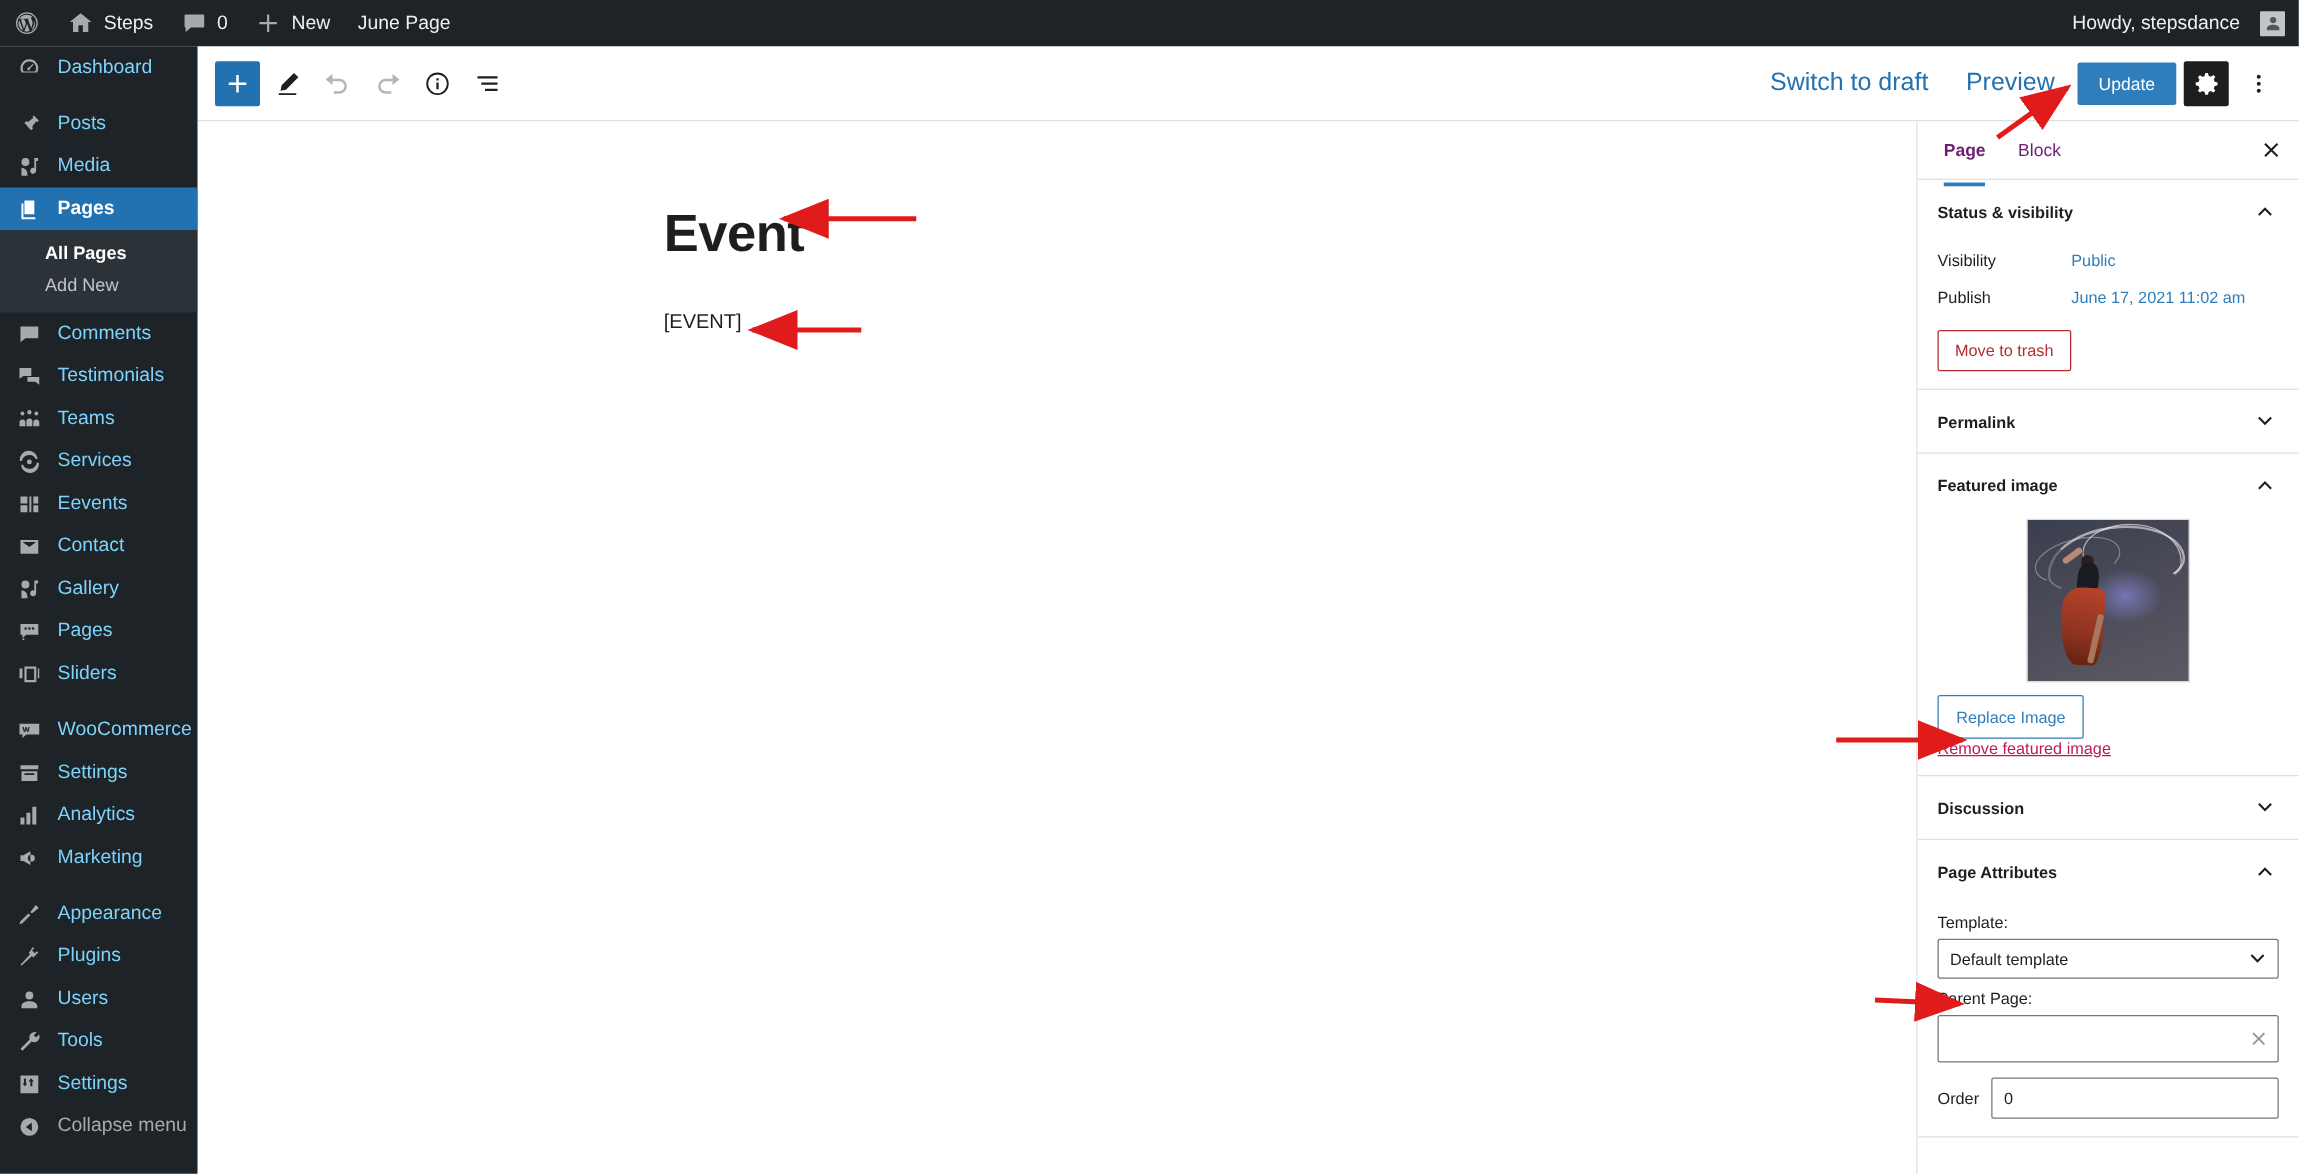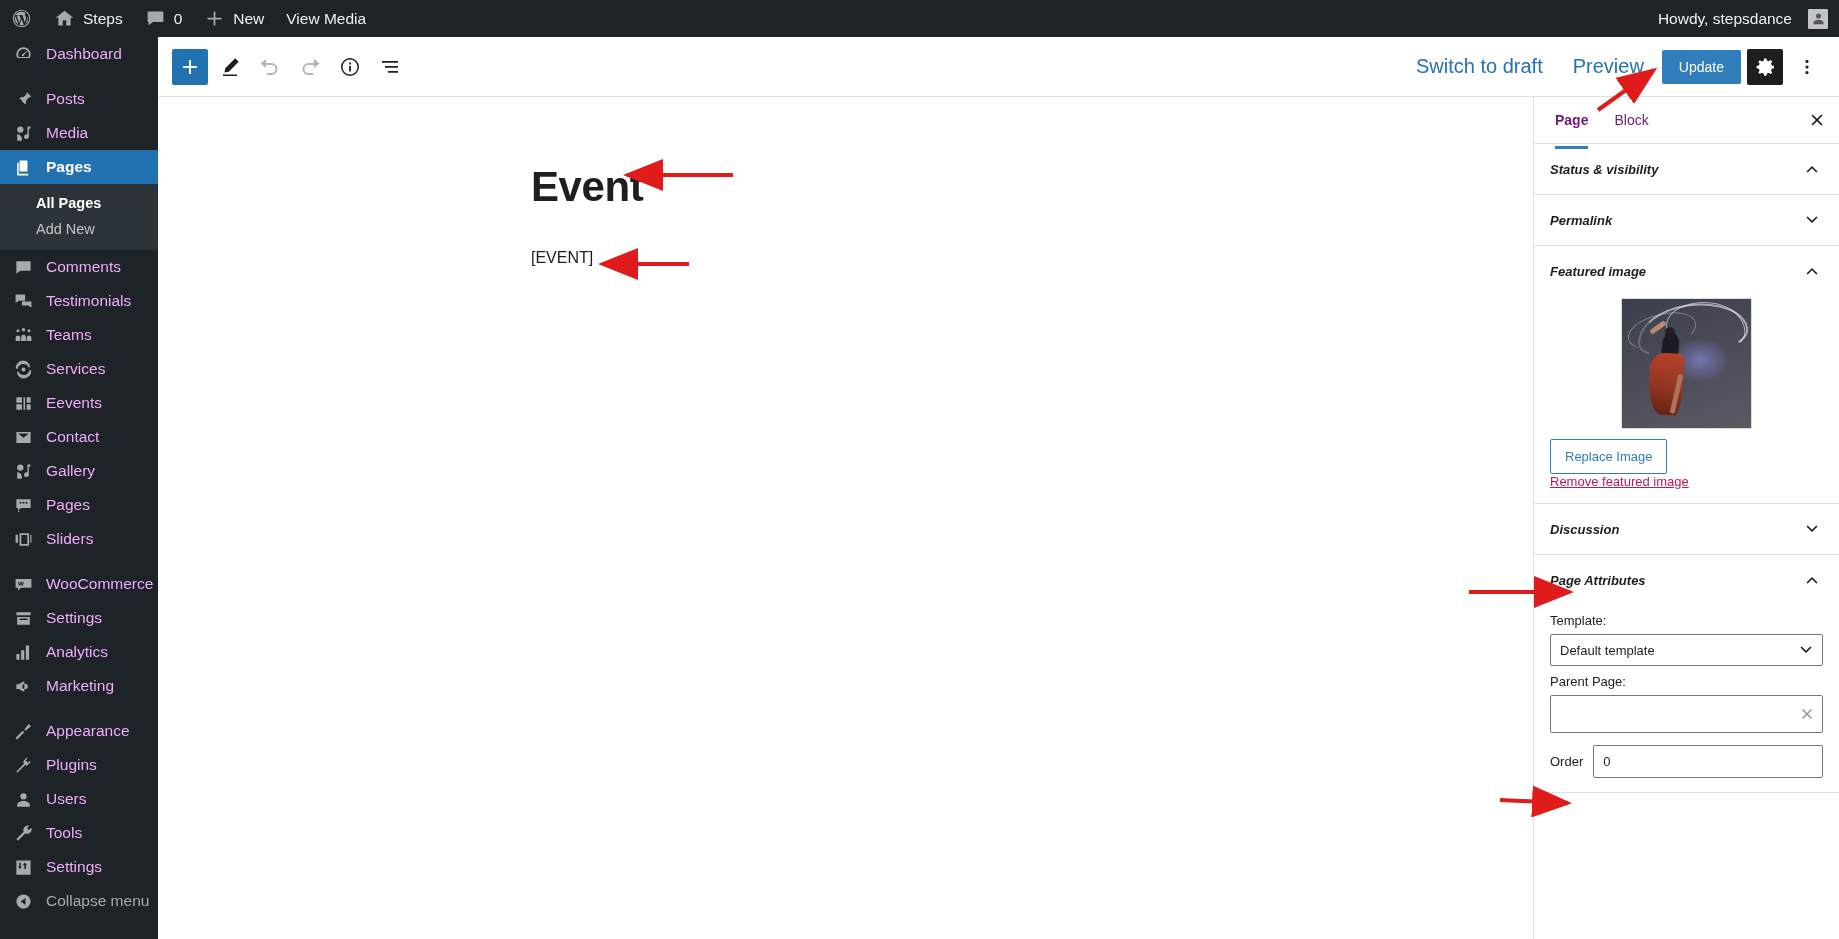--- a/index.html
+++ b/index.html
@@ -43,21 +43,21 @@
     width: 158px; height: 902px;
     background: #1d2327;
     z-index: 55;
     overflow: hidden;
   }
   .menu-sep { height: 11px; }
   .menu-item {
     position: relative;
     display: flex; align-items: center; gap: 12px;
     height: 34px; padding: 0 0 0 12px;
-    color: #f0abfc; font-size: 15.5px; cursor: pointer;
+    color: #7dd3fc; font-size: 15.5px; cursor: pointer;
     white-space: nowrap;
   }
   .menu-item .mi-icon {
     width: 22px; height: 22px; flex: none;
     display: inline-flex; align-items: center; justify-content: center;
     color: #a7aaad;
   }
   .menu-item .mi-icon svg { width: 19px; height: 19px; fill: currentColor; display: block; }
   .menu-item.current {
     background: #2271b1; color: #fff; font-weight: 600;
@@ -172,21 +172,21 @@
     display: inline-flex; align-items: center; justify-content: center;
     color: #1e1e1e;
   }
   .sb-close svg { width: 20px; height: 20px; fill: currentColor; }
 
   .panel { border-bottom: 1px solid #e0e0e0; }
   .panel-head {
     display: flex; align-items: center; justify-content: space-between;
     padding: 14px 16px; cursor: pointer; user-select: none;
   }
-  .panel-title { font-size: 13px; font-weight: 600; color: #1e1e1e; font-style: italic; }
+  .panel-title { font-size: 13px; font-weight: 600; color: #1e1e1e; }
   .chev { width: 22px; height: 22px; color: #1e1e1e; flex: none; }
   .chev svg { width: 100%; height: 100%; fill: currentColor; display: block; }
   .panel-body { padding: 0 16px 14px 16px; }
 
   .row {
     display: flex; align-items: center;
     padding: 5px 0; font-size: 13px;
   }
   .row-label { color: #1e1e1e; width: 105px; flex: none; }
   .row-value {
@@ -348,21 +348,21 @@
   </div>
   <div class="ab-item">
     <span class="ab-icon">
       <svg viewBox="0 0 24 24">
           <path d="M11 4h2v7h7v2h-7v7h-2v-7H4v-2h7V4z"></path>
         </svg>
     </span>
     <span>New</span>
   </div>
   <div class="ab-item">
-    <span>View Media</span>
+    <span>June Page</span>
   </div>
   <div class="ab-spacer"></div>
   <div class="ab-item">
     <span>Howdy, stepsdance</span>
     <span class="ab-avatar">
       <svg viewBox="0 0 24 24">
           <path d="M12 12a4 4 0 100-8 4 4 0 000 8zm0 2c-4 0-8 2-8 4.5V21h16v-2.5C20 16 16 14 12 14z"></path>
         </svg>
     </span>
   </div>
@@ -661,20 +661,31 @@
 
     <div class="panel">
       <div class="panel-head">
         <span class="panel-title">Status &amp; visibility</span>
         <span class="chev">
           <svg viewBox="0 0 24 24">
               <path d="M12 8.6l6 6-1.3 1.3L12 11.2l-4.7 4.7L6 14.6l6-6z"></path>
             </svg>
         </span>
       </div>
+      <div class="panel-body">
+        <div class="row">
+          <span class="row-label">Visibility</span>
+          <button class="row-value">Public</button>
+        </div>
+        <div class="row">
+          <span class="row-label">Publish</span>
+          <button class="row-value">June 17, 2021 11:02 am</button>
+        </div>
+        <button class="trash-btn">Move to trash</button>
+      </div>
     </div>
 
     <div class="panel">
       <div class="panel-head">
         <span class="panel-title">Permalink</span>
         <span class="chev">
           <svg viewBox="0 0 24 24">
               <path d="M12 15.4l-6-6L7.3 8.1 12 12.8l4.7-4.7L18 9.4l-6 6z"></path>
             </svg>
         </span>

